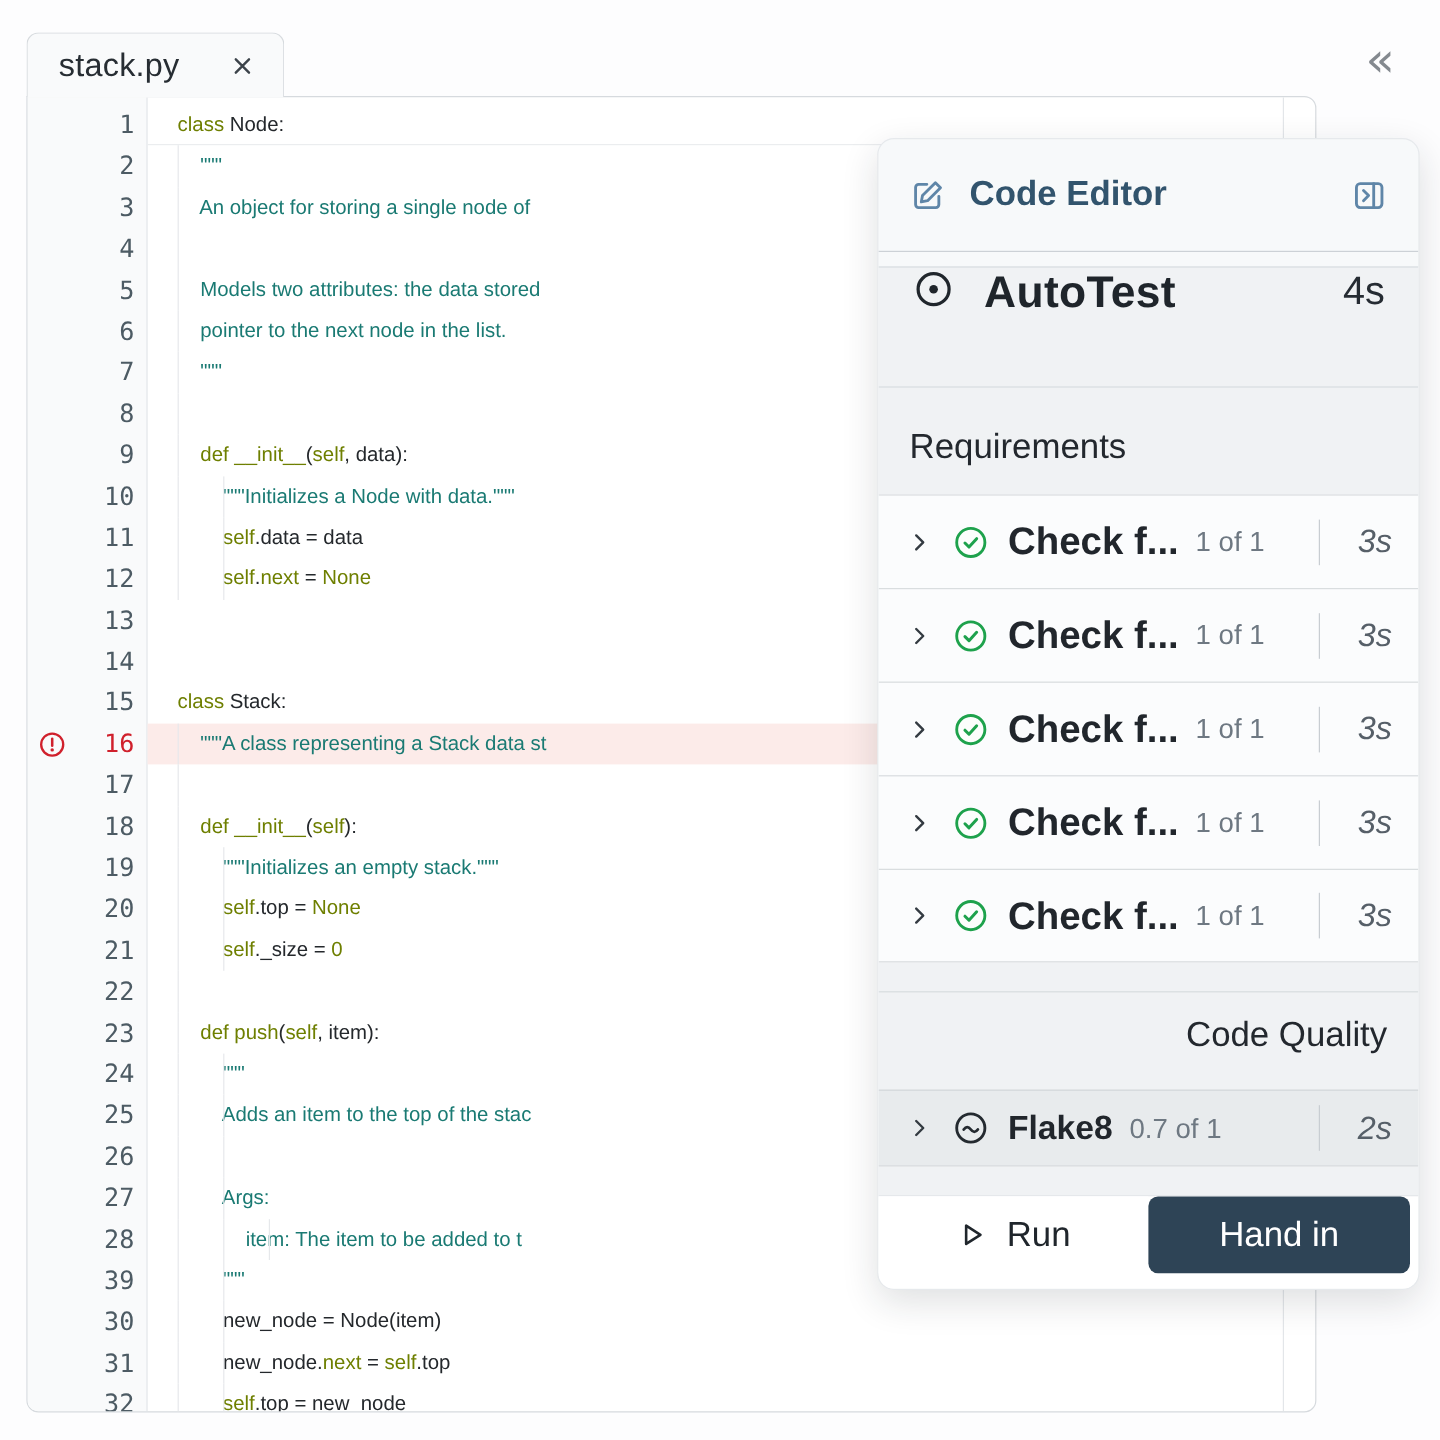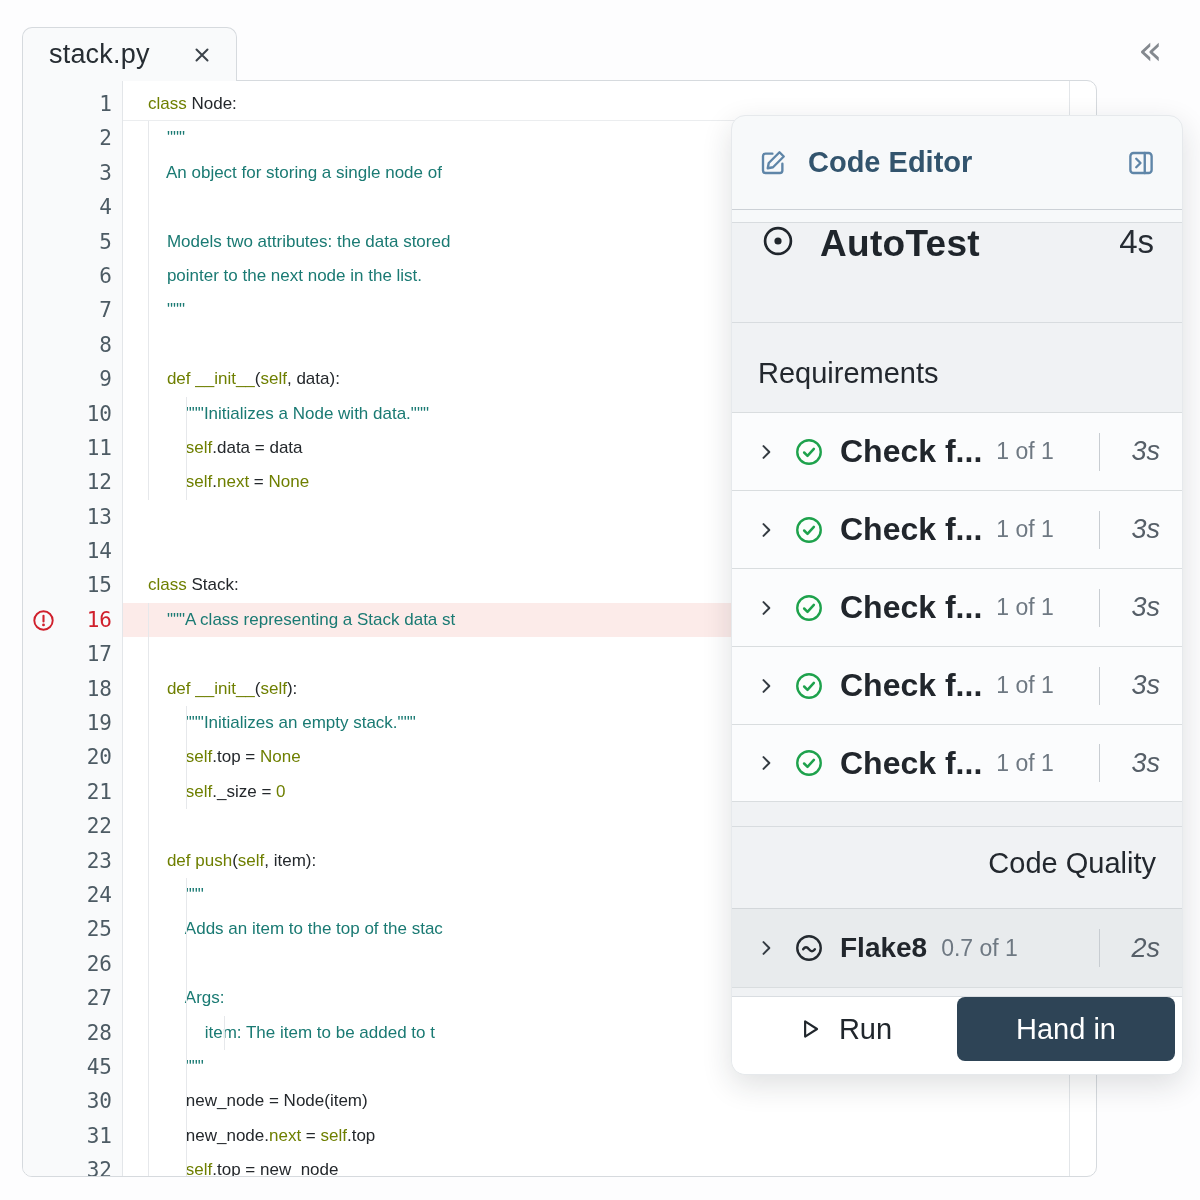--- a/index.html
+++ b/index.html
@@ -52,21 +52,21 @@
     border-bottom:1px solid var(--divider,#d8dcdf);}
   .autotest-title{font-size:37px;font-weight:600;color:#1f252b;margin-left:24px;letter-spacing:.3px;}
   .autotest-time{font-size:33px;font-weight:500;color:#262c33;}
   .sec-title{font-size:29px;color:#23282e;margin:34px 26px 0 26px;}
   .sec-title.cq{margin-top:20px;text-align:right;}
   .rows{margin-top:22px;}
   .rows.quality{margin-top:28px;}
   .req-row{height:78px;box-sizing:border-box;display:flex;align-items:center;background:var(--rowBg,#fbfcfd);
     border-top:1px solid var(--rowBorder,#d9dddf);padding:0 22px 0 24px;cursor:pointer;}
   .rows .req-row:last-child{border-bottom:1px solid var(--rowBorder,#d9dddf);}
-  .req-row.quality{height:80px;background:var(--qualityRowBg,#e8ebed);border-color:#d3d7da;}
+  .req-row.quality{height:64px;background:var(--qualityRowBg,#e8ebed);border-color:#d3d7da;}
   .row-label{font-size:32px;font-weight:700;color:var(--labelDark,#21262c);margin-left:16px;white-space:nowrap;}
   .row-label.flake{font-size:28px;}
   .row-progress{font-size:23px;color:var(--grayText,#6e7882);margin-left:14px;white-space:nowrap;}
   .row-div{width:1px;height:38px;background:#c8cdd2;margin:0 0 0 12px;}
   .row-time{font-size:27px;font-weight:500;color:var(--timeText,#565f68);margin-left:18px;min-width:42px;text-align:right;font-style:italic;}
   .hrline{border-top:1px solid var(--divider,#d8dcdf);margin-top:24px;}
   .chev{flex:0 0 20px;}
   .row-ico{margin-left:18px;flex:0 0 30px;}
 
   .panel-footer{flex:0 0 77px;position:relative;background:#ffffff;border-top:1px solid #d9dde1;
@@ -209,21 +209,21 @@
         </div>
         <div class="code-row">
           <div class="gutter-cell">27</div>
           <div class="code-cell"><span class="guide" style="left: calc(0ch + 25px);"></span><span class="guide" style="left: calc(4ch + 25px);"></span><span>        </span><span class="tok-str">Args:</span></div>
         </div>
         <div class="code-row">
           <div class="gutter-cell">28</div>
           <div class="code-cell"><span class="guide" style="left: calc(0ch + 25px);"></span><span class="guide" style="left: calc(4ch + 25px);"></span><span class="guide" style="left: calc(8ch + 25px);"></span><span>            </span><span class="tok-str">item: The item to be added to t</span></div>
         </div>
         <div class="code-row">
-          <div class="gutter-cell">45</div>
+          <div class="gutter-cell">39</div>
           <div class="code-cell"><span class="guide" style="left: calc(0ch + 25px);"></span><span class="guide" style="left: calc(4ch + 25px);"></span><span>        </span><span class="tok-str">"""</span></div>
         </div>
         <div class="code-row">
           <div class="gutter-cell">30</div>
           <div class="code-cell"><span class="guide" style="left: calc(0ch + 25px);"></span><span class="guide" style="left: calc(4ch + 25px);"></span><span>        new_node = Node(item)</span></div>
         </div>
         <div class="code-row">
           <div class="gutter-cell">31</div>
           <div class="code-cell"><span class="guide" style="left: calc(0ch + 25px);"></span><span class="guide" style="left: calc(4ch + 25px);"></span><span>        new_node.</span><span class="tok-kw">next</span><span> = </span><span class="tok-kw">self</span><span>.top</span></div>
         </div>

